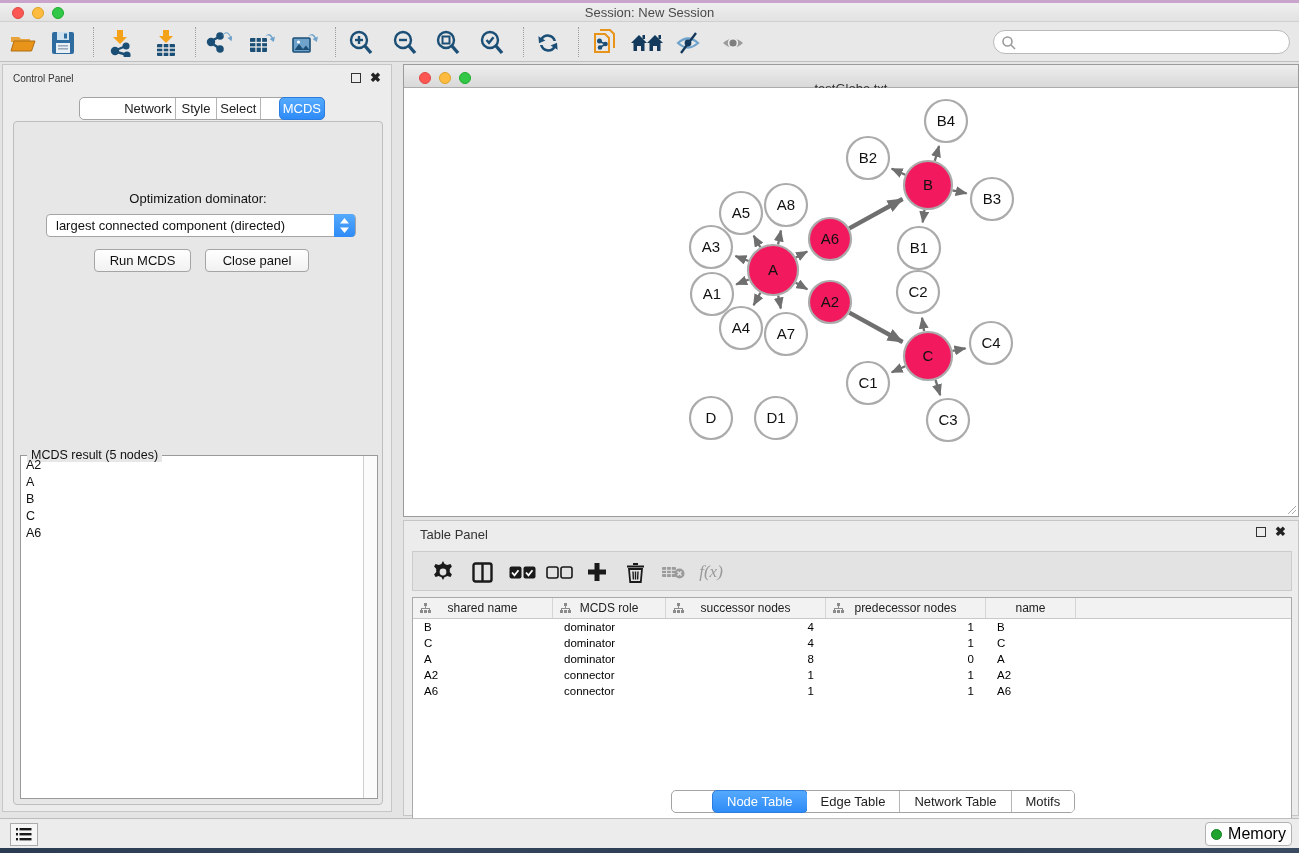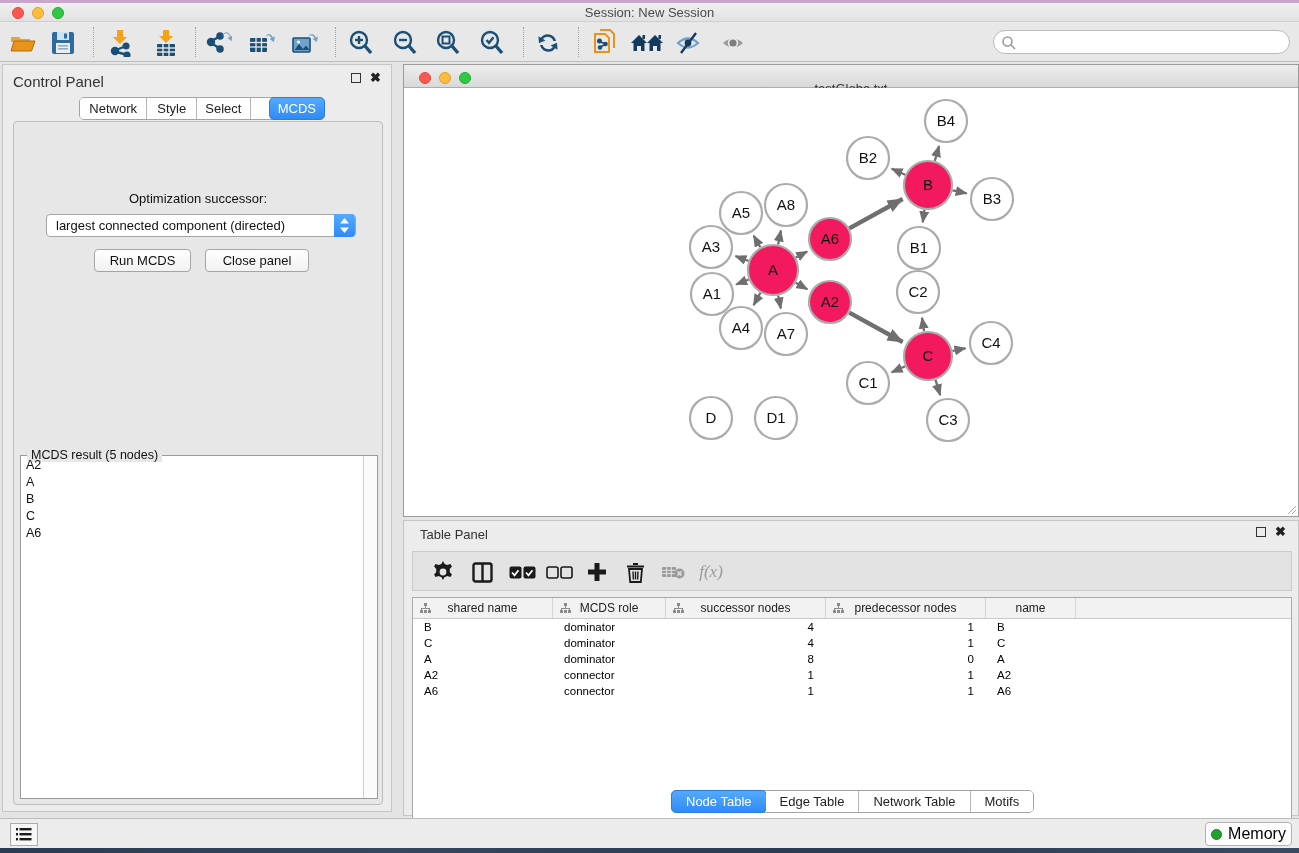--- a/index.html
+++ b/index.html
@@ -33,23 +33,23 @@
     background:#fff; border:1px solid #B9B9B9; border-radius:12px;
   }
   .searchbox input { position:absolute; left:26px; top:1px; width:264px; height:20px; border:none; outline:none; font-size:12px; background:transparent; }
   .searchbox svg { position:absolute; left:7px; top:4px; }
   
   .panel-header-icons { position:absolute; display:flex; gap:9px; align-items:center; }
   .float-icon { width:10px; height:10px; border:1.5px solid #333; display:inline-block; }
   .close-icon { font-size:13px; font-weight:bold; color:#222; line-height:10px; }
   
   #control-panel { position:absolute; left:2px; top:64px; width:390px; height:748px; background:#ECECEC; border:1px solid #C6C6C6; }
-  #control-panel .cp-title { position:absolute; left:10px; top:8px; font-size:15px; color:#333; }
+  #control-panel .cp-title { position:absolute; left:10px; top:8px; font-size:10px; color:#333; }
   #cp-content { position:absolute; left:10px; top:56px; width:370px; height:684px; background:#E7E7E7; border:1px solid #BDBDBD; border-radius:4px; }
-  .segtabs { position:absolute; display:flex; background:#fff; border:1px solid #A3A3A3; border-radius:5px; overflow:visible; z-index:5; }
+  .segtabs { position:absolute; display:flex; background:#fff; border:1px solid #A3A3A3; border-radius:5px; overflow:visible; z-index:5;padding-left:41px; }
   .seg { font-size:13px; color:#222; text-align:center; padding:3px 0 2px 0; border-right:1px solid #B5B5B5; background:#fff; height:21px; }
   .seg:last-child { border-right:none; }
   .seg:first-child { border-radius:4px 0 0 4px; }
   .seg:last-child { border-radius:0 4px 4px 0; }
   .seg.active { background:linear-gradient(#55AAFD,#2E8BF7); color:#fff; border-radius:5px; margin:-1px; height:23px; border:1px solid #2B7DE0; }
   #cp-tabs { left:76px; top:32px; width:246px; }
   #cp-tabs .seg:nth-child(1){ width:73px; }
   #cp-tabs .seg:nth-child(2){ width:54px; }
   #cp-tabs .seg:nth-child(3){ width:58px; }
   #cp-tabs .seg:nth-child(4){ width:61px;margin-left:18px; }
@@ -277,21 +277,21 @@
       <span class="float-icon"></span>
       <span class="close-icon">✖</span>
     </div>
     <div id="cp-tabs" class="segtabs">
         <div class="seg">Network</div>
         <div class="seg">Style</div>
         <div class="seg">Select</div>
         <div class="seg active">MCDS</div>
       </div>
     <div id="cp-content">
-      <div id="opt-label">Optimization successor:</div>
+      <div id="opt-label">Optimization dominator:</div>
       <div id="opt-dropdown">
         <span class="dd-text">largest connected component (directed)</span>
         <span class="dd-stepper">
           <svg width="13" height="17" viewBox="0 0 13 17">
               <path d="M6.5 1 L11 6.5 H2 z" fill="#fff"></path>
               <path d="M6.5 16 L2 10.5 H11 z" fill="#fff"></path>
             </svg>
         </span>
       </div>
       <div id="run-btn" class="cp-btn">Run MCDS</div>

